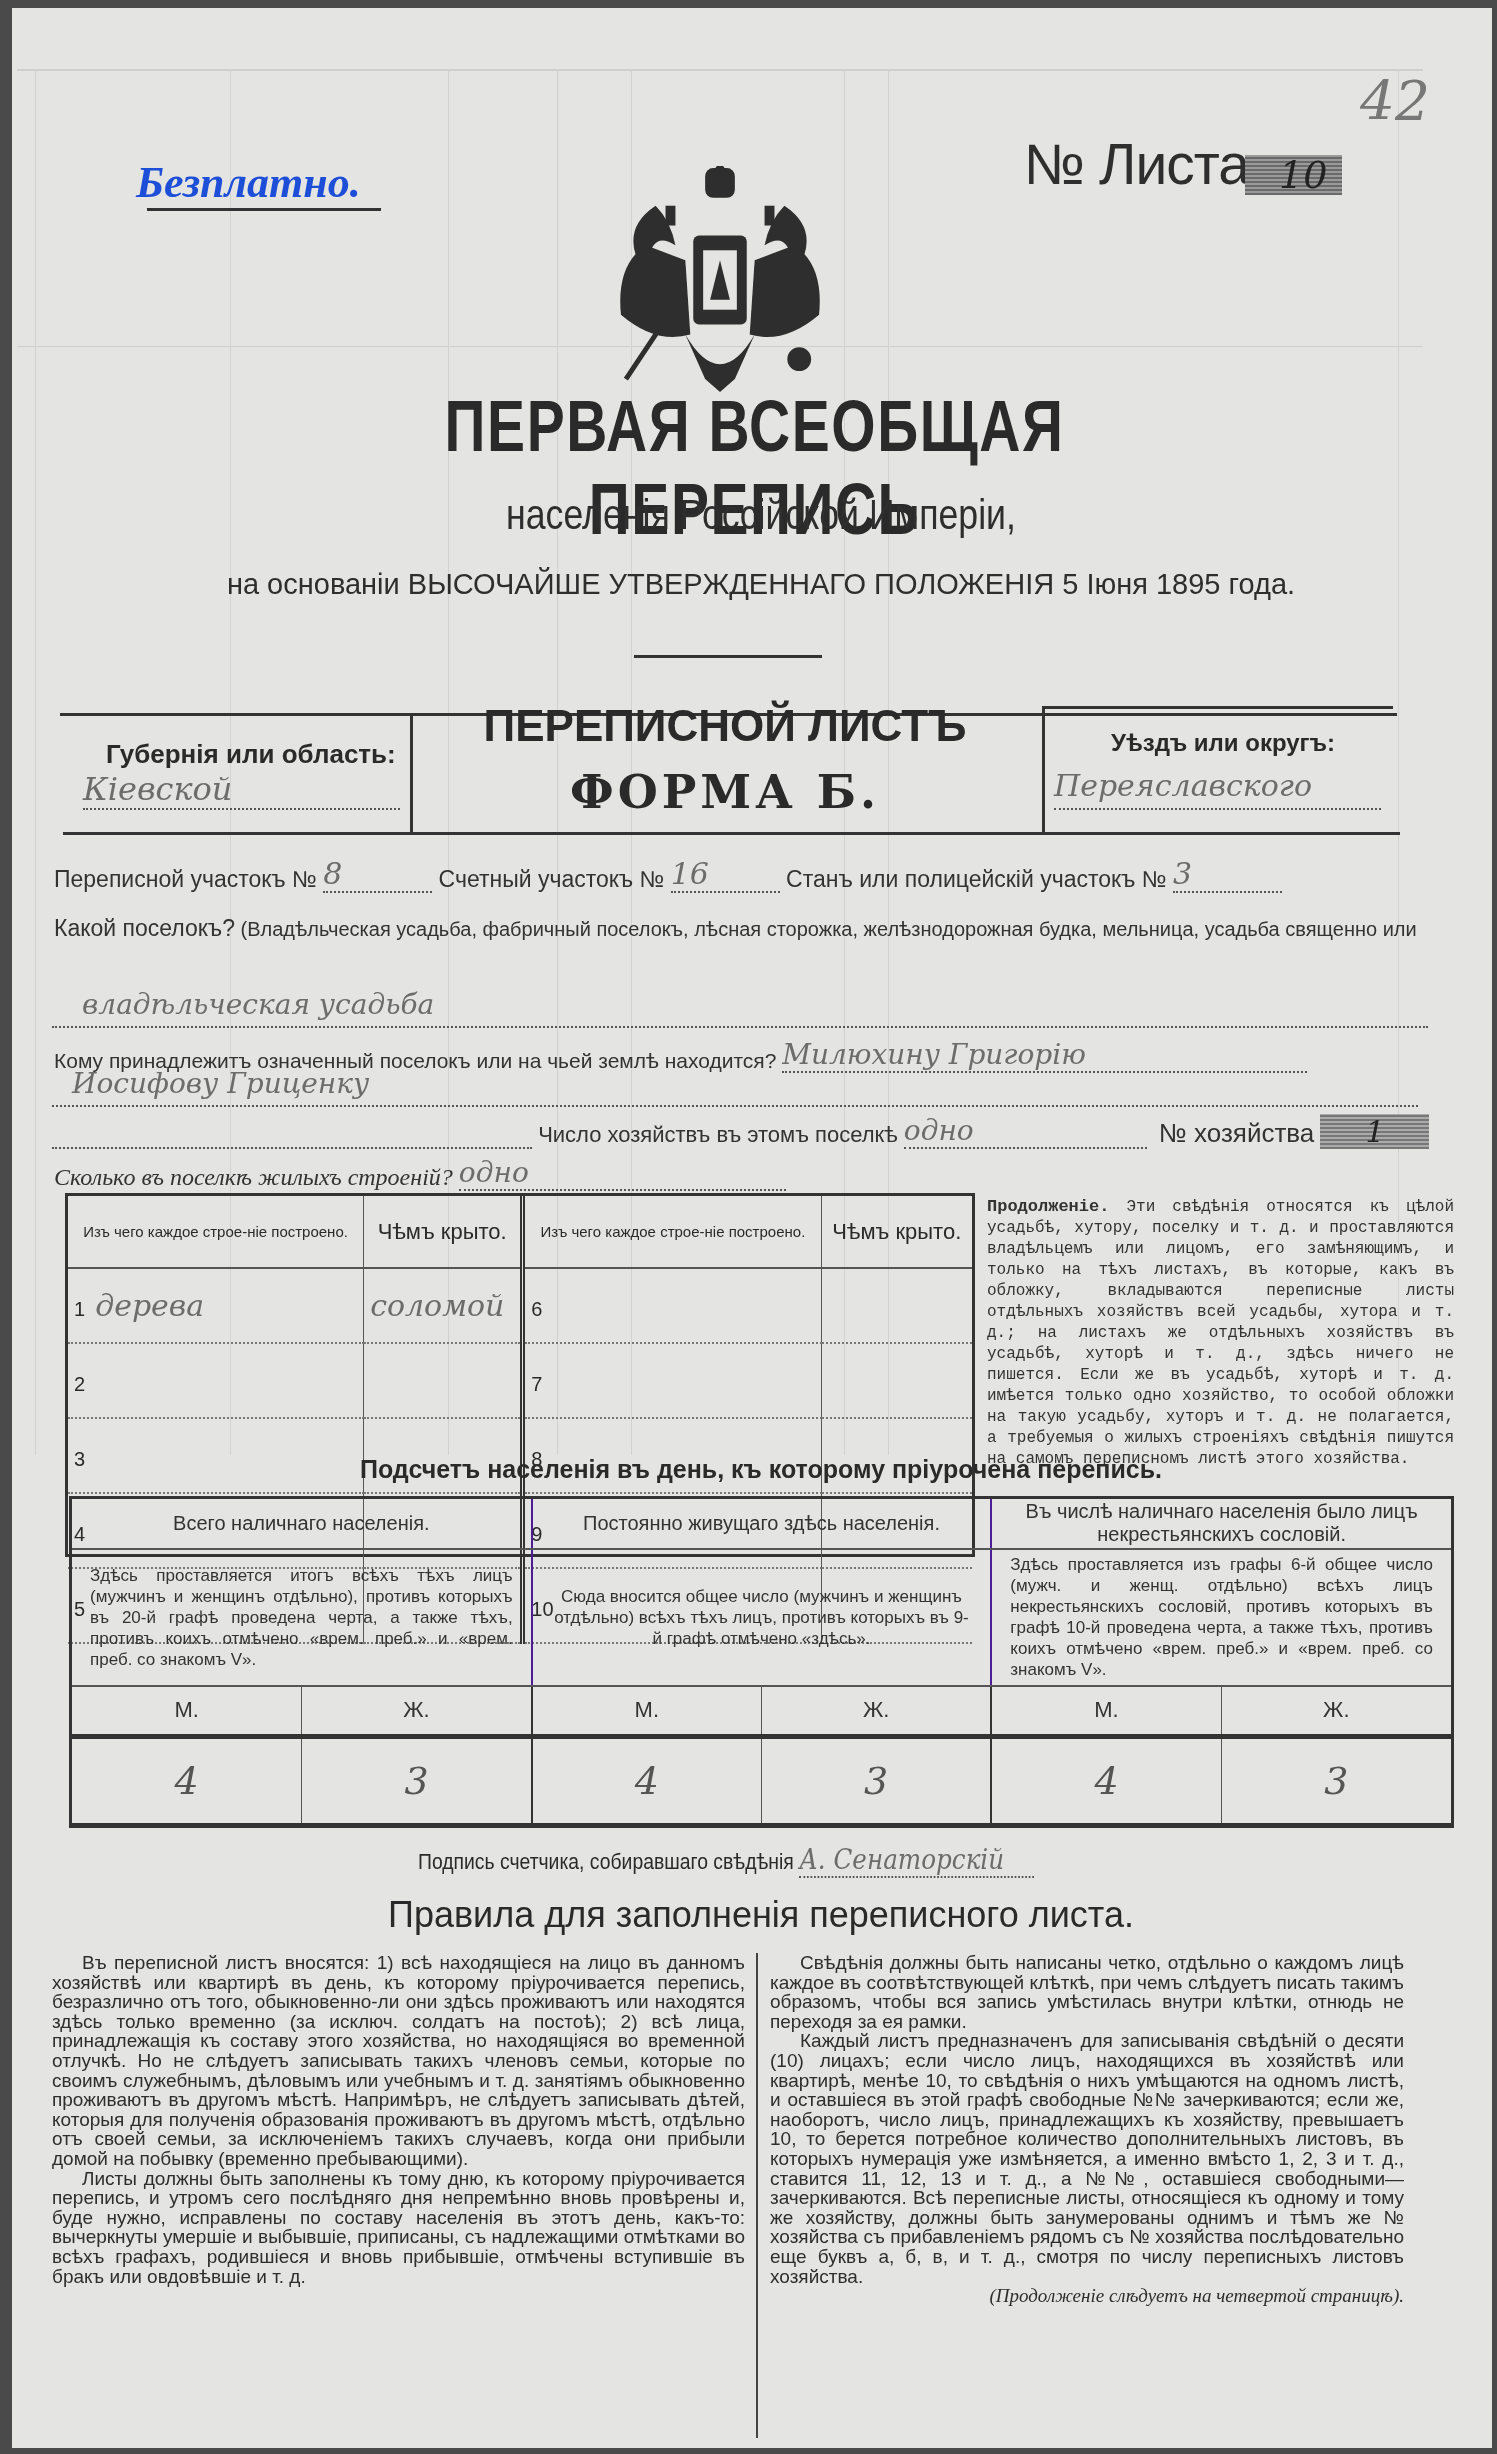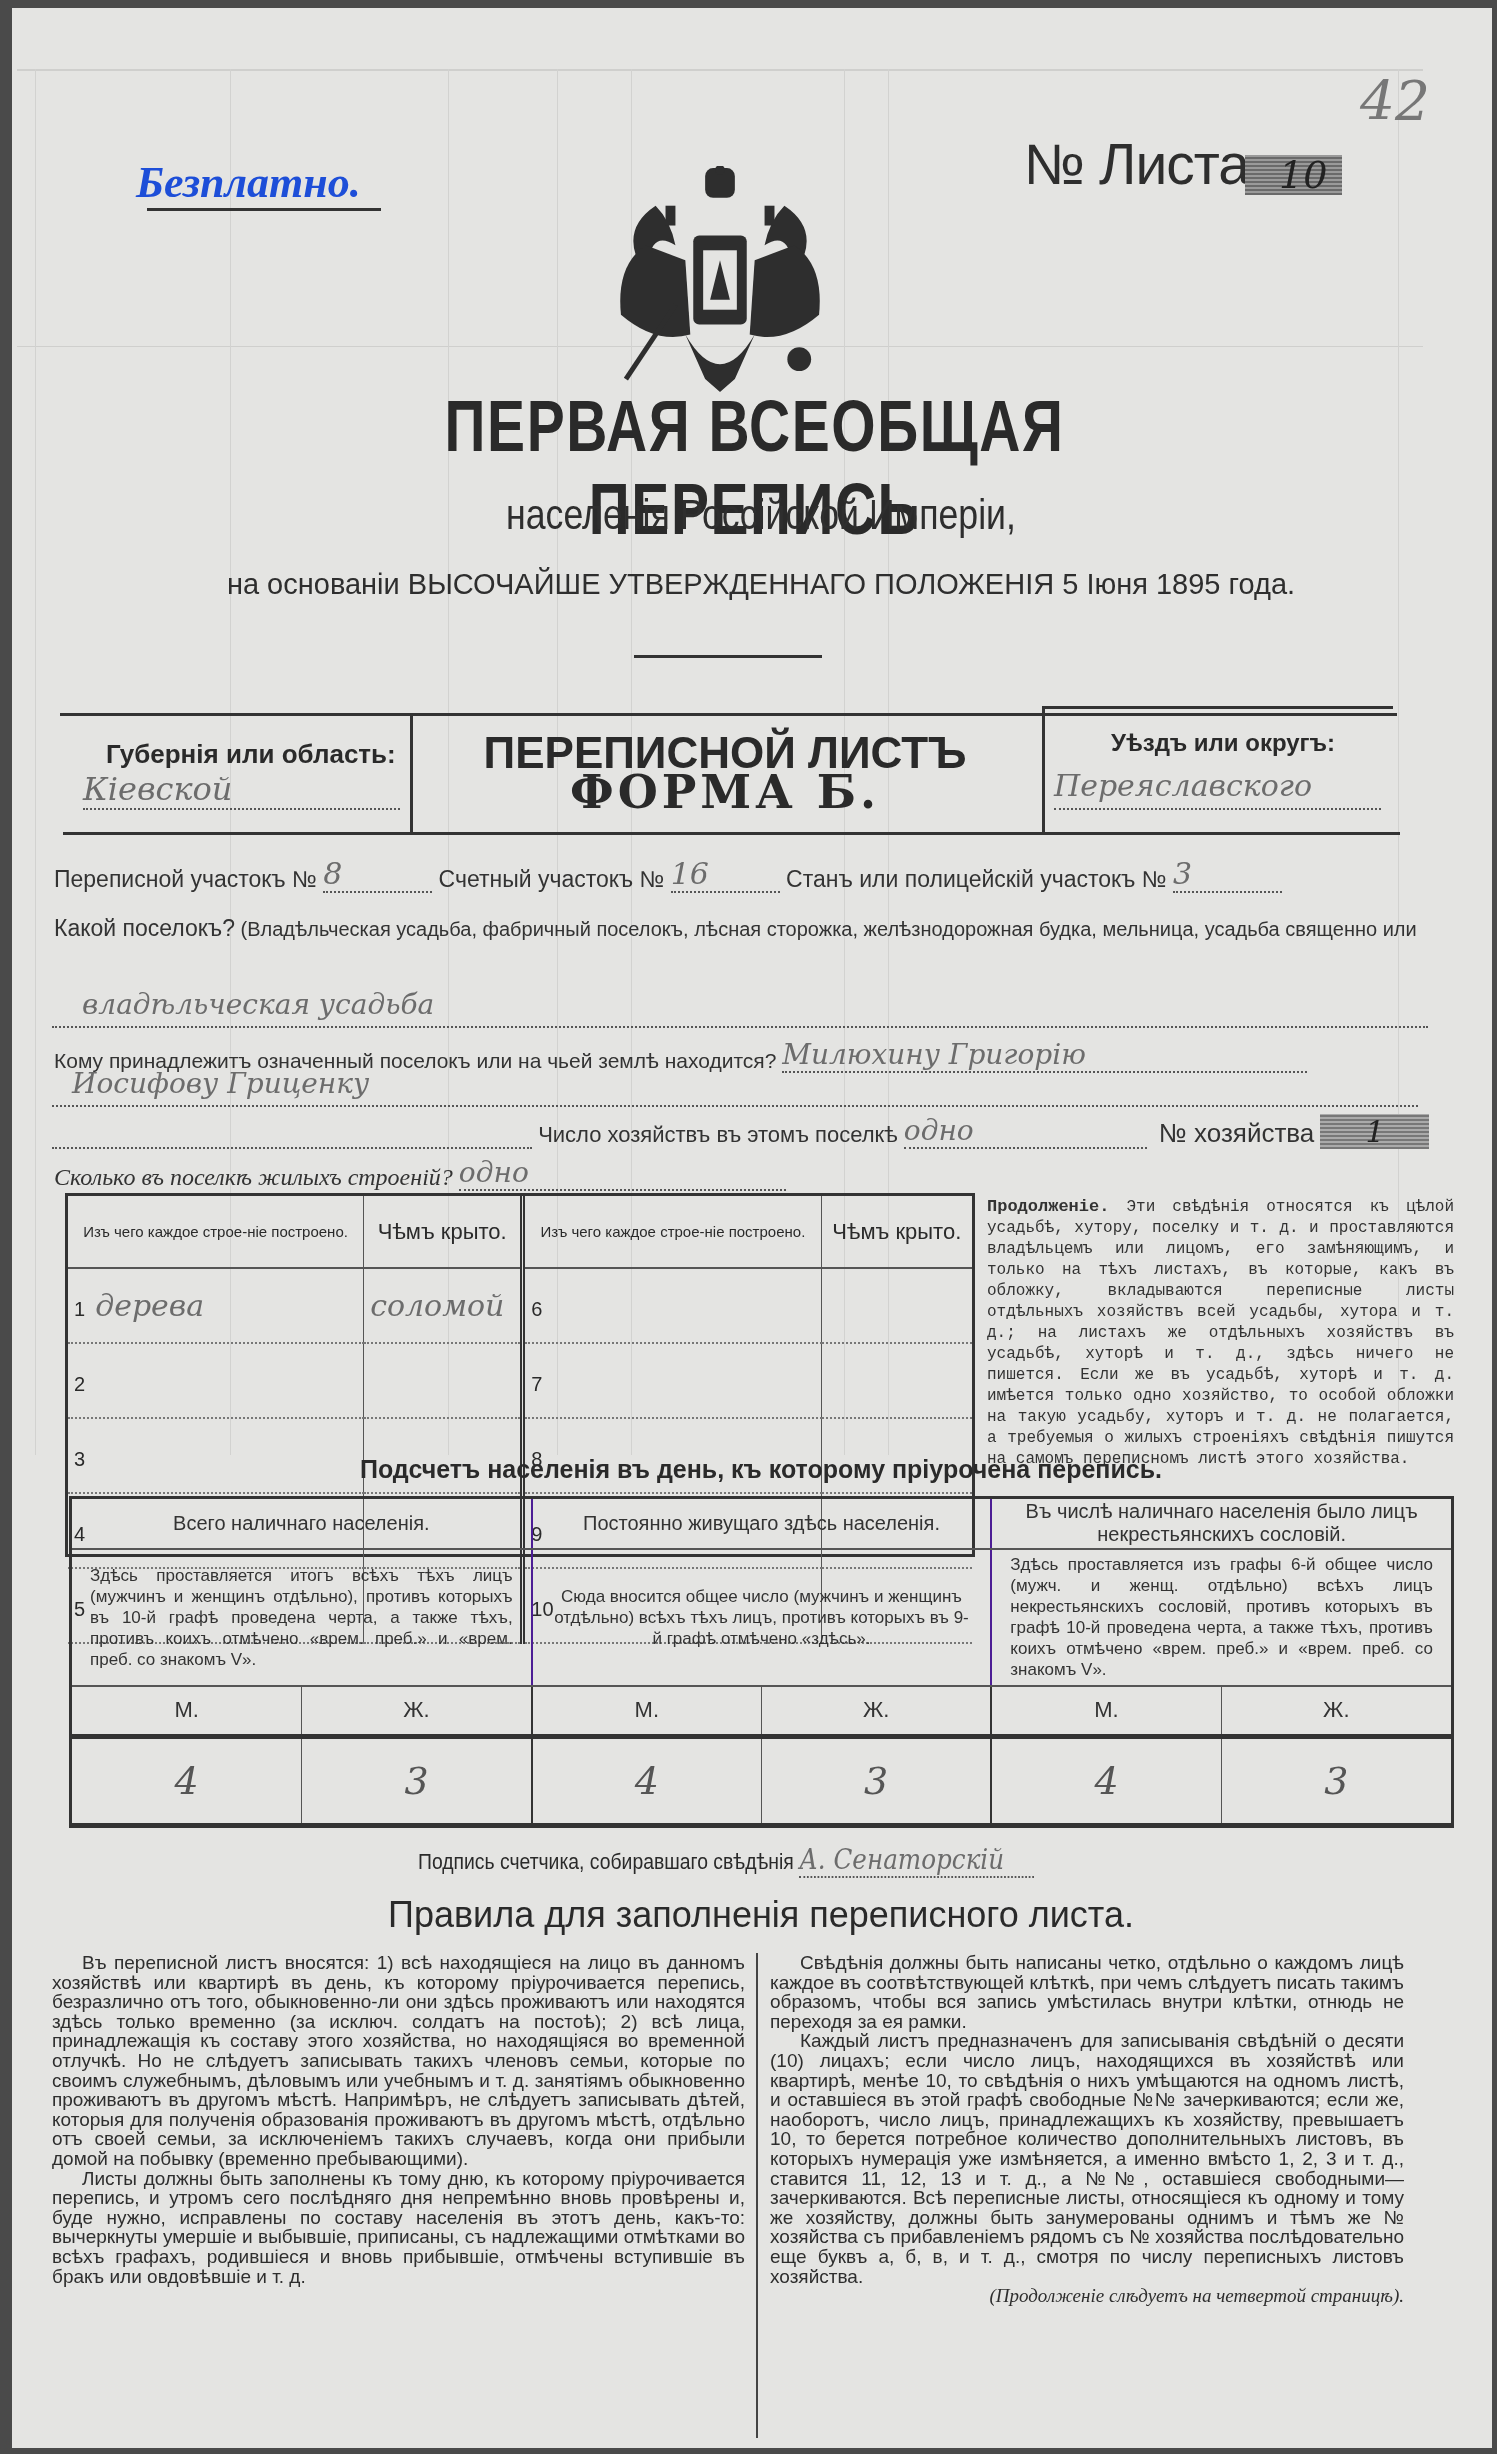--- a/index.html
+++ b/index.html
@@ -23,21 +23,21 @@
   .title { left:208px; top:376px; width:1069px; text-align:center; font-size:73px; font-weight:bold; font-family:"Liberation Sans", sans-serif; transform:scaleX(0.78); transform-origin:center; letter-spacing:2px; color:#2a2a2a; }
   .subtitle { left:0; top:483px; width:1498px; text-align:center; font-size:42px; font-family:"Liberation Sans", sans-serif; transform:scaleX(0.85); color:#2e2e2e; }
   .subtitle2 { left:0; top:560px; width:1498px; text-align:center; font-size:29px; font-family:"Liberation Sans", sans-serif; color:#2e2e2e; }
   .rule-short { left:622px; top:647px; width:188px; border-top:3px solid #333; }
   .hdr-top { left:48px; top:705px; width:1337px; border-top:3px solid #333; }
   .hdr-bot { left:51px; top:824px; width:1337px; border-top:3px solid #333; }
   .box-l { left:51px; top:708px; width:347px; height:116px; border-right:3px solid #333; }
   .box-r { left:1030px; top:698px; width:348px; height:126px; border-left:3px solid #333; border-top:3px solid #333; }
   .gub-label { left:94px; top:731px; font-size:26px; font-weight:bold; }
   .gub-val { left:71px; top:762px; width:317px; height:38px; font-size:32px; }
-  .form-title { left:396px; top:720px; width:634px; text-align:center; font-size:44px; font-family:"Liberation Sans", sans-serif; font-weight:bold; }
+  .form-title { left:396px; top:693px; width:634px; text-align:center; font-size:44px; font-family:"Liberation Sans", sans-serif; font-weight:bold; }
   .form-sub { left:396px; top:757px; width:634px; text-align:center; font-size:46px; font-weight:bold; letter-spacing:4px; font-family:"DejaVu Serif", serif; }
   .uezd-label { left:1099px; top:721px; font-size:24px; font-weight:bold; }
   .uezd-val { left:1042px; top:760px; width:327px; height:40px; font-size:30px; }
   .line { font-size:23px; font-family:"Liberation Sans", sans-serif; color:#333; white-space:nowrap; }
   .line .fld { display:inline-block; vertical-align:bottom; }
   .table1 { left:53px; top:1185px; width:904px; height:358px; border:3px solid #333; }
   .t1 { border-collapse:collapse; width:100%; height:100%; }
   .t1 td, .t1 th { border-right:1px solid #555; font-weight:normal; font-size:15px; font-family:"Liberation Sans", sans-serif; padding:8px 6px; }
   .t1 th { height:55px; border-bottom:2px solid #555; text-align:center; line-height:16px; }
   .t1 th.big { font-size:22px; }
@@ -223,21 +223,21 @@
           <col>
           <col>
         </colgroup>
       <tbody>
           <tr>
         <td colspan="2" class="hd">Всего наличнаго населенія.</td>
         <td colspan="2" class="hd">Постоянно живущаго здѣсь населенія.</td>
         <td colspan="2" class="hd">Въ числѣ наличнаго населенія было лицъ некрестьянскихъ сословій.</td>
       </tr>
       <tr>
-        <td colspan="2" class="ds">Здѣсь проставляется итогъ всѣхъ тѣхъ лицъ (мужчинъ и женщинъ отдѣльно), противъ которыхъ въ 10-й графѣ проведена черта, а также тѣхъ, противъ коихъ отмѣчено «врем. преб.» и «врем. преб. со знакомъ V».</td>
+        <td colspan="2" class="ds">Здѣсь проставляется итогъ всѣхъ тѣхъ лицъ (мужчинъ и женщинъ отдѣльно), противъ которыхъ въ 20-й графѣ проведена черта, а также тѣхъ, противъ коихъ отмѣчено «врем. преб.» и «врем. преб. со знакомъ V».</td>
         <td colspan="2" class="ds c">Сюда вносится общее число (мужчинъ и женщинъ отдѣльно) всѣхъ тѣхъ лицъ, противъ которыхъ въ 9-й графѣ отмѣчено «здѣсь».</td>
         <td colspan="2" class="ds">Здѣсь проставляется изъ графы 6-й общее число (мужч. и женщ. отдѣльно) всѣхъ лицъ некрестьянскихъ сословій, противъ которыхъ въ графѣ 10-й проведена черта, а также тѣхъ, противъ коихъ отмѣчено «врем. преб.» и «врем. преб. со знакомъ V».</td>
       </tr>
       <tr>
         <td class="mf">М.</td>
         <td class="mf col-end">Ж.</td>
         <td class="mf">М.</td>
         <td class="mf col-end">Ж.</td>
         <td class="mf">М.</td>
         <td class="mf" style="border-right:none">Ж.</td>

